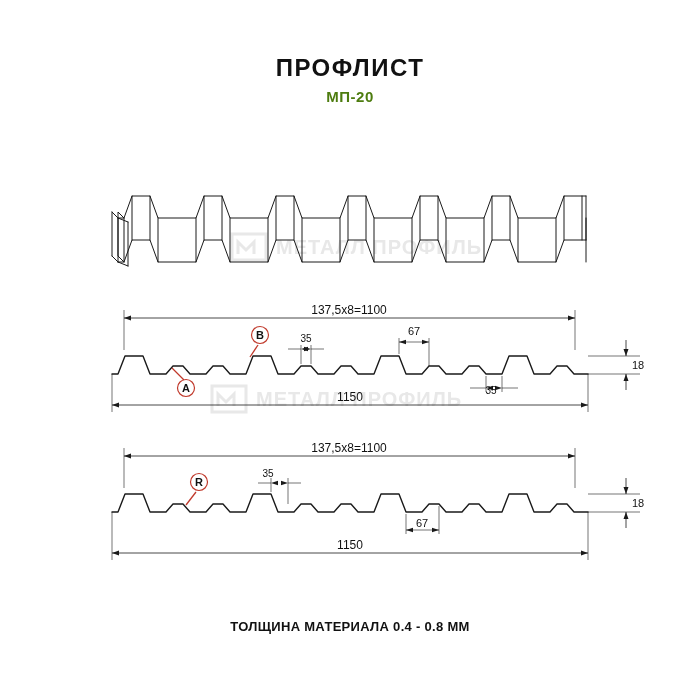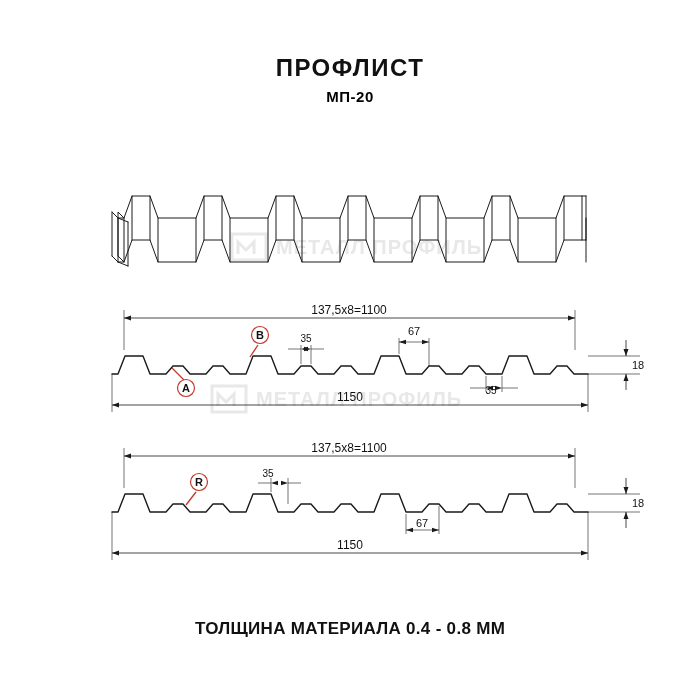--- a/index.html
+++ b/index.html
@@ -33,29 +33,29 @@
     font-weight: bold;
     letter-spacing: 1.5px;
     color: #111111;
     line-height: 1.05;
   }
   .title-sub {
     margin-top: 8px;
     font-size: 15px;
     font-weight: bold;
     letter-spacing: 0.5px;
-    color: #000000;
+    color: #4d7c0f;
   }
   .footer-note {
     position: absolute;
     top: 619px;
     left: 0;
     width: 700px;
     text-align: center;
-    font-size: 17px;
+    font-size: 13px;
     font-weight: bold;
     letter-spacing: 0.3px;
     color: #111111;
   }
   svg text {
     font-family: "Liberation Sans", sans-serif;
   }
   .dim-text {
     font-size: 11px;
     fill: #111111;

